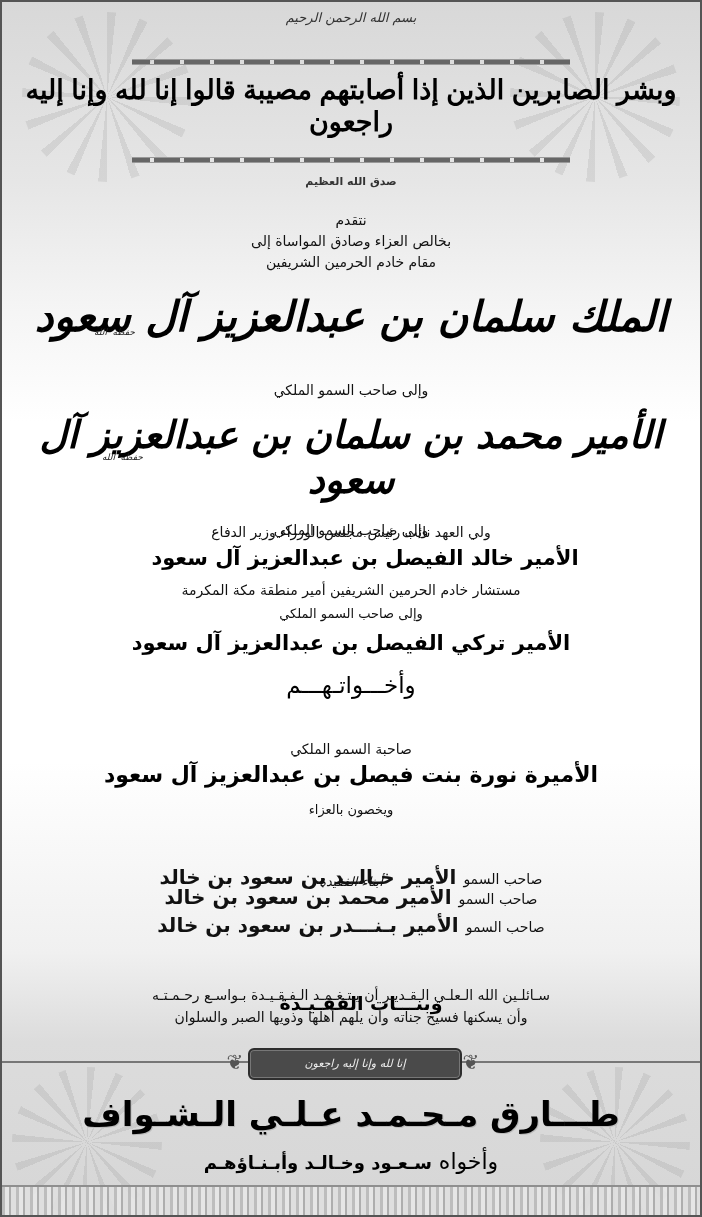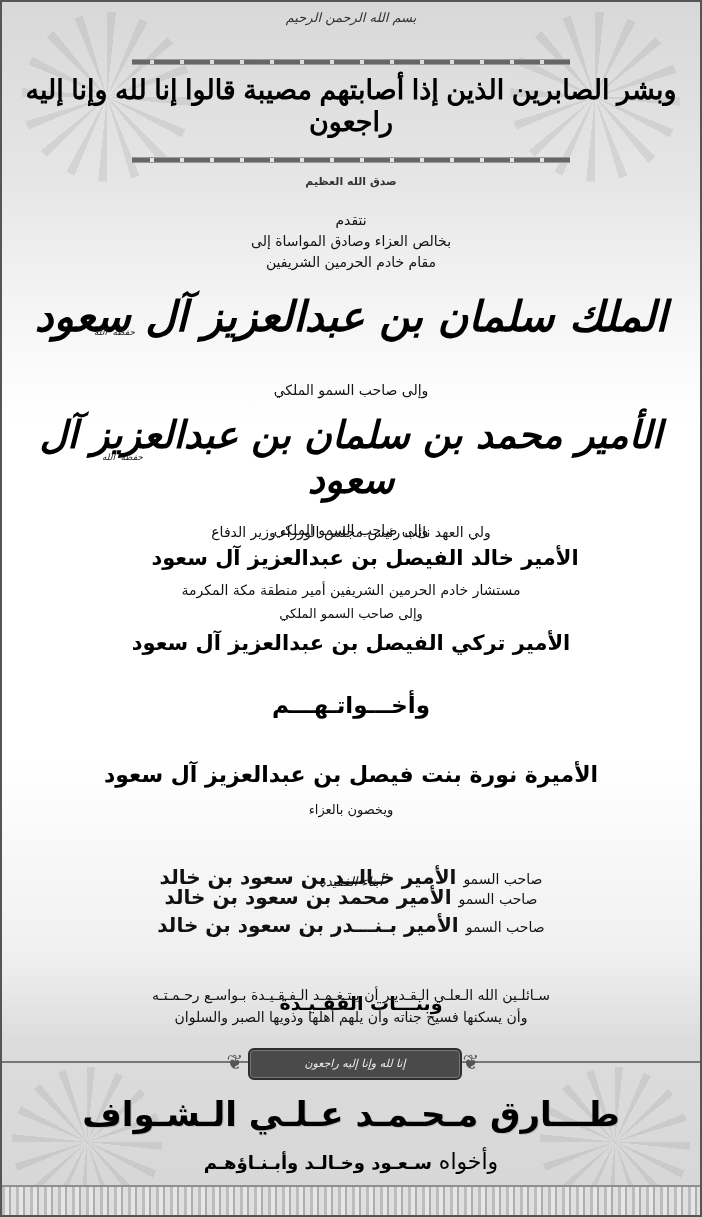--- a/index.html
+++ b/index.html
@@ -33,21 +33,21 @@
     .orn-line::after{ content:""; }
     .verse {
       top: 72px; font-family: Liberation Sans, sans-serif; font-weight: bold;
       font-size: 27px; letter-spacing: -1px; color: #000;
     }
     .sadaq { top: 173px; font-size: 11px; font-weight: bold; color: #333; }
 
     .line { font-size: 14px; color: #111; }
     .line.sm { font-size: 13px; }
     .name-bold { font-weight: bold; font-size: 21px; color: #000; }
-    .name-bold-lg { font-weight: bold; font-size: 23px; color: #000; margin-top: 20px; }
+    .name-bold-lg { font-weight: normal; font-size: 23px; color: #000; }
     .calli {
       font-family: "DejaVu Serif", serif; font-weight: bold; color: #000;
       font-size: 42px; letter-spacing: -2px; font-style: italic;
     }
     .hafiz { position: absolute; font-family: Liberation Mono, monospace; font-size: 9px; font-style: italic; color: #222; }
 
     .sons { font-size: 20px; font-weight: bold; }
     .sons .pre { font-size: 14px; font-weight: normal; }
 
     .divider {
@@ -107,20 +107,21 @@
   <div class="hafiz" style="top:450px;left:100px;">حفظه الله</div>
 
   <div class="center line" style="top:522px;">ولي العهد نائب رئيس مجلس الوزراء وزير الدفاع</div>
   <div class="center line" style="top:520px;">وإلى صاحب السمو الملكي</div>
   <div class="center name-bold" style="top:544px;margin-left:28px;">الأمير خالد الفيصل بن عبدالعزيز آل سعود</div>
   <div class="center line" style="top:580px;">مستشار خادم الحرمين الشريفين أمير منطقة مكة المكرمة</div>
   <div class="center line sm" style="top:604px;">وإلى صاحب السمو الملكي</div>
   <div class="center name-bold" style="top:629px;">الأمير تركي الفيصل بن عبدالعزيز آل سعود</div>
   <div class="center name-bold-lg" style="top:670px;">وأخـــواتـهـــم</div>
 
+  <div class="center line" style="top:739px;">صاحبة السمو الملكي</div>
   <div class="center name-bold" style="top:760px;font-size:22px;">الأميرة نورة بنت فيصل بن عبدالعزيز آل سعود</div>
   <div class="center line sm" style="top:800px;">ويخصون بالعزاء</div>
   <div class="center line sm" style="top:872px;font-style:italic;">أبناء الفقيدة</div>
 
   <div class="center sons" style="top:855px;margin-top:8px;">
     <span class="pre">صاحب السمو</span>
     <span>الأمير خـالــد بن سعود بن خالد</span>
   </div>
   <div class="center sons" style="top:883px;">
     <span class="pre">صاحب السمو</span>

